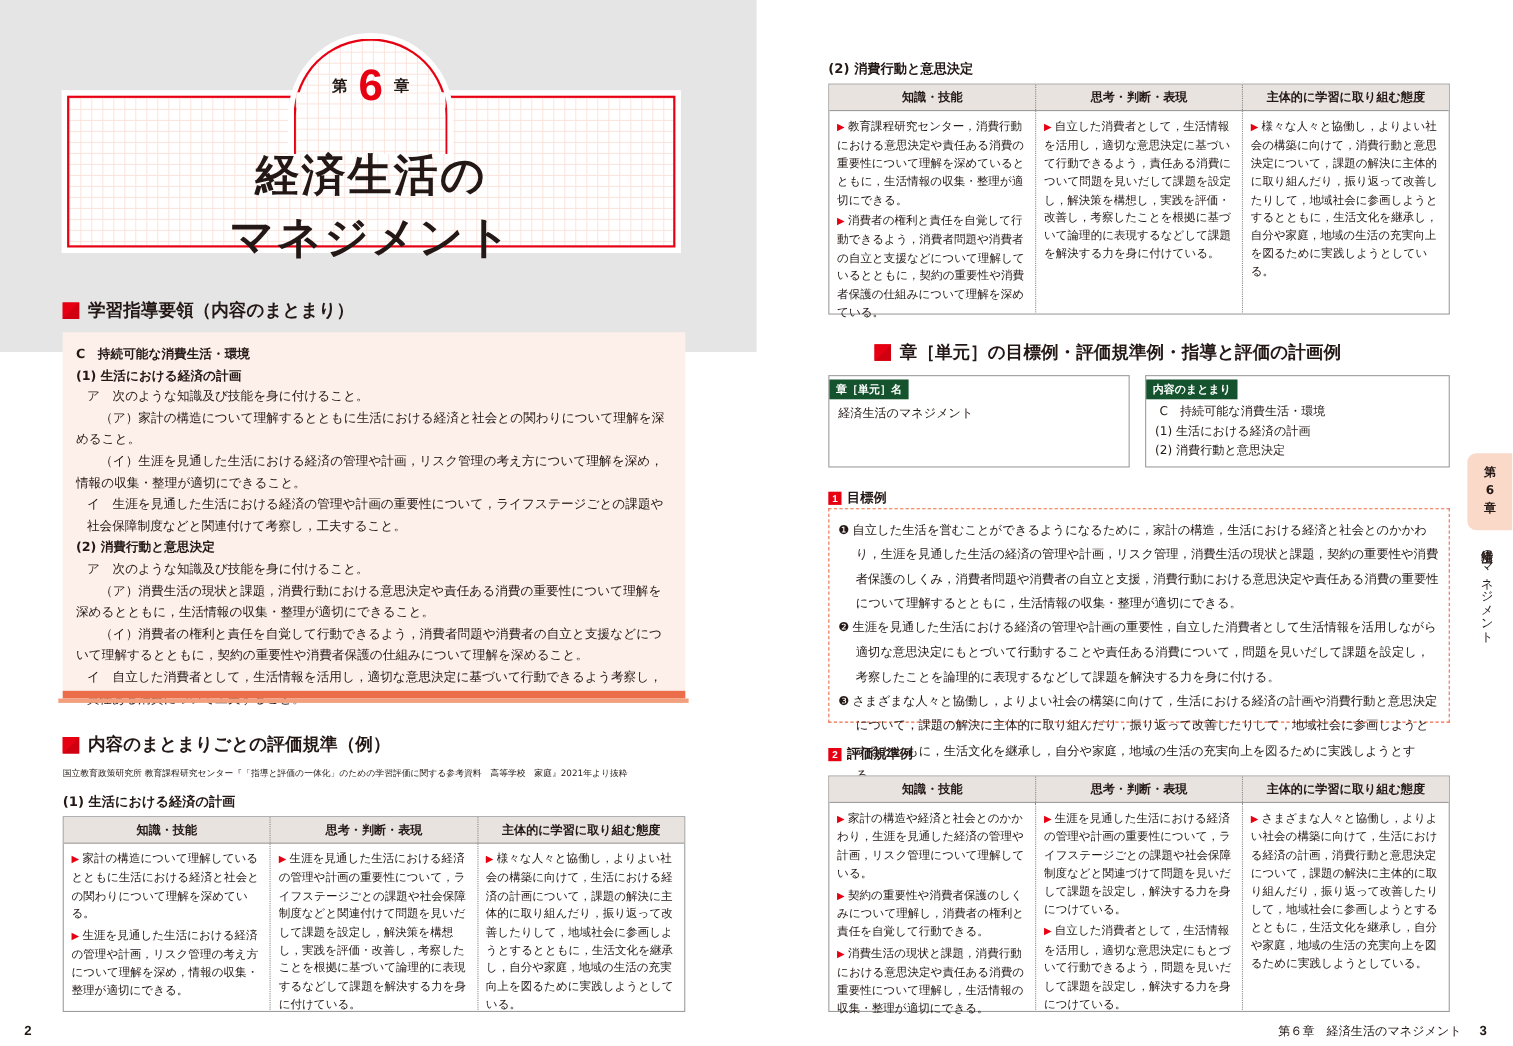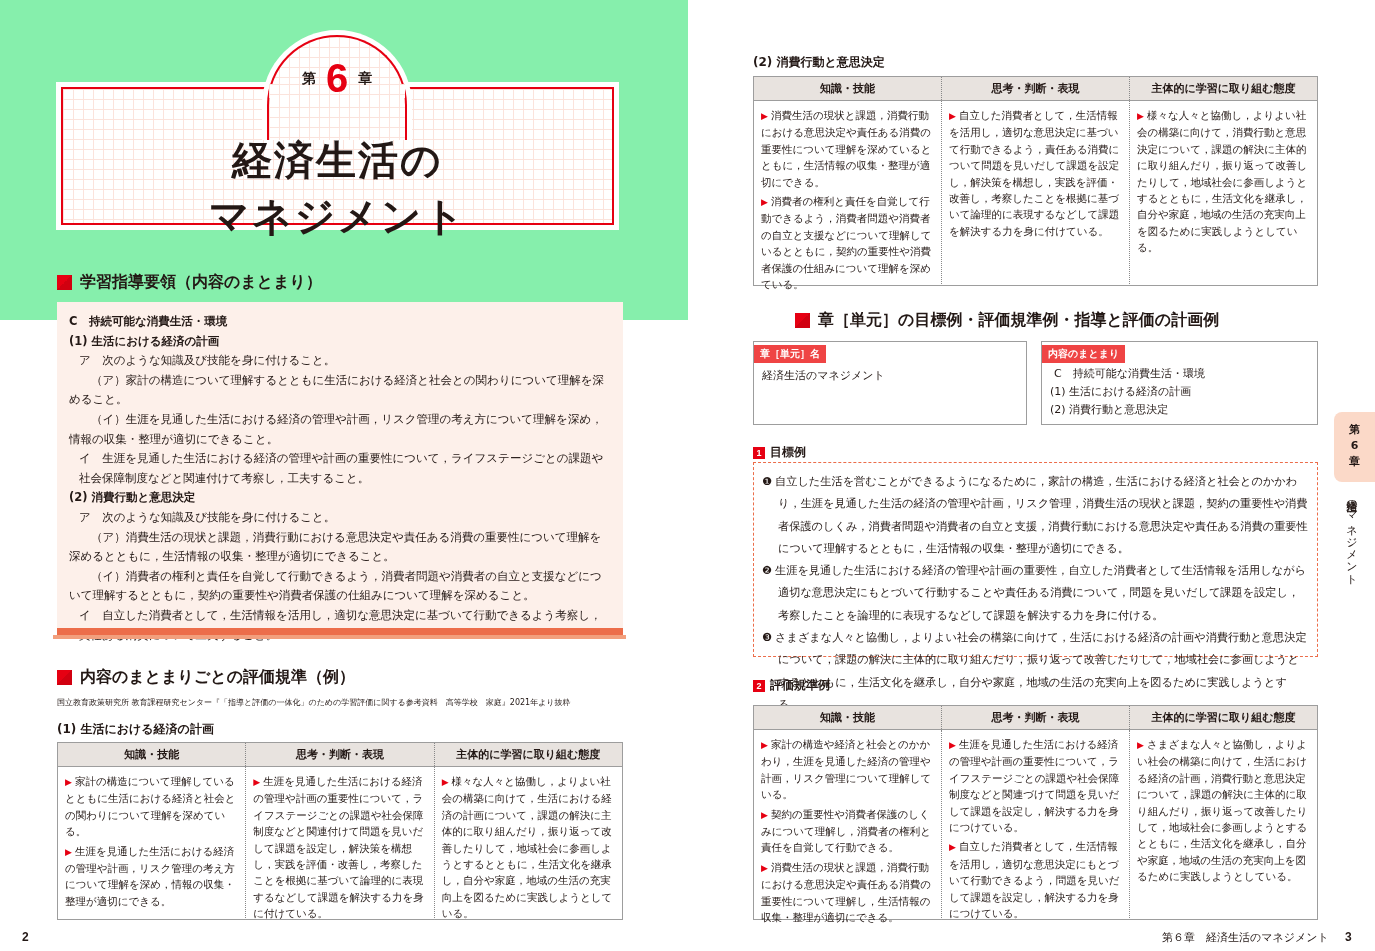--- a/index.html
+++ b/index.html
@@ -4,21 +4,21 @@
 <style>
   * { box-sizing: border-box; margin: 0; padding: 0; }
   html, body { width: 1375px; height: 951px; background: #ffffff; overflow: hidden; }
   body { font-family: "DejaVu Sans", "Liberation Sans", sans-serif; color: #231815; position: relative; }
 
   .page { position: absolute; top: 0; height: 951px; background: #fff; }
   .page-left { left: 0; width: 688px; }
   .page-right { left: 688px; width: 687px; }
 
   
-  .banner { position: absolute; left: 0; top: 0; width: 688px; height: 320px; background: #86efac; }
+  .banner { position: absolute; left: 0; top: 0; width: 688px; height: 320px; background: #e5e5e5; }
   .banner-frame { position: absolute; left: 56px; top: 82px; width: 563px; height: 148px; background: #fff; }
   .banner-inner {
     position: absolute; left: 5px; top: 5px; right: 5px; bottom: 5px;
     border: 2px solid #e60012;
     background-color: #fff;
     background-image:
       linear-gradient(#fbe3dc 1px, transparent 1px),
       linear-gradient(90deg, #fbe3dc 1px, transparent 1px);
     background-size: 10px 10px;
   }
@@ -68,21 +68,21 @@
   .crit-table .th { flex: 1; text-align: center; font-weight: bold; font-size: 11px; line-height: 24px; }
   .crit-table .th + .th { border-left: 1px dotted #888; }
   .crit-table .tbody { display: flex; }
   .crit-table .td { flex: 1; padding: 6px 5px 4px 7px; font-size: 10.5px; line-height: 16.4px; }
   .crit-table .td + .td { border-left: 1px dotted #888; }
   .crit-table .item { margin-bottom: 3px; }
   .crit-table .tri { color: #e60012; font-size: 9px; margin-right: 3px; }
 
   
   .unit-box { position: absolute; border: 1px solid #9d9d9d; background: #fff; }
-  .unit-box .tag { display: inline-block; background: #ef4444; color: #fff; font-weight: bold; font-size: 10px; padding: 2px 6px; }
+  .unit-box .tag { display: inline-block; background: #14532d; color: #fff; font-weight: bold; font-size: 10px; padding: 2px 6px; }
   .unit-box .txt { font-size: 11px; line-height: 18px; padding: 4px 8px; }
 
   .num-head { position: absolute; display: flex; align-items: center; font-size: 12px; font-weight: bold; }
   .num-head .nsq { width: 12px; height: 12px; background: #e60012; color: #fff; font-size: 9px; line-height: 12px; text-align: center; margin-right: 5px; font-family: "Liberation Sans", sans-serif; }
 
   .goal-box { position: absolute; left: 753px; top: 462px; width: 565px; height: 195px; border: 1.5px dashed #ec6d4a; padding: 8px 8px 6px 8px; font-size: 11.2px; line-height: 22.3px; }
   .goal-box .g { padding-left: 16px; text-indent: -16px; }
   .goal-box .circ { display: inline-block; width: 13px; text-indent: 0; }
 
   .side-tab { position: absolute; left: 1334px; top: 412px; width: 41px; height: 70px; background: #fbd9c8; border-radius: 8px 0 0 8px; text-align: center; font-size: 11px; font-weight: bold; line-height: 16px; padding-top: 10px; }
@@ -170,21 +170,21 @@
 
 <div class="sub-head" style="left:753px; top:54px;">(2) 消費行動と意思決定</div>
 <div class="crit-table" id="table2" style="left:753px; top:76px; width:565px; height:210px;">
     <div class="thead">
       <div class="th">知識・技能</div>
       <div class="th">思考・判断・表現</div>
       <div class="th">主体的に学習に取り組む態度</div>
     </div>
     <div class="tbody" style="height: calc(100% - 25px);">
       <div class="td">
-        <div class="item"><span class="tri">▶</span><span>消費生活の現状と課題，消費行動における意思決定や責任ある消費の重要性について理解を深めているとともに，生活情報の収集・整理が適切にできる。</span></div>
+        <div class="item"><span class="tri">▶</span><span>教育課程研究センター，消費行動における意思決定や責任ある消費の重要性について理解を深めているとともに，生活情報の収集・整理が適切にできる。</span></div>
         <div class="item"><span class="tri">▶</span><span>消費者の権利と責任を自覚して行動できるよう，消費者問題や消費者の自立と支援などについて理解しているとともに，契約の重要性や消費者保護の仕組みについて理解を深めている。</span></div>
       </div>
       <div class="td">
         <div class="item"><span class="tri">▶</span><span>自立した消費者として，生活情報を活用し，適切な意思決定に基づいて行動できるよう，責任ある消費について問題を見いだして課題を設定し，解決策を構想し，実践を評価・改善し，考察したことを根拠に基づいて論理的に表現するなどして課題を解決する力を身に付けている。</span></div>
       </div>
       <div class="td">
         <div class="item"><span class="tri">▶</span><span>様々な人々と協働し，よりよい社会の構築に向けて，消費行動と意思決定について，課題の解決に主体的に取り組んだり，振り返って改善したりして，地域社会に参画しようとするとともに，生活文化を継承し，自分や家庭，地域の生活の充実向上を図るために実践しようとしている。</span></div>
       </div>
     </div>
   </div>

